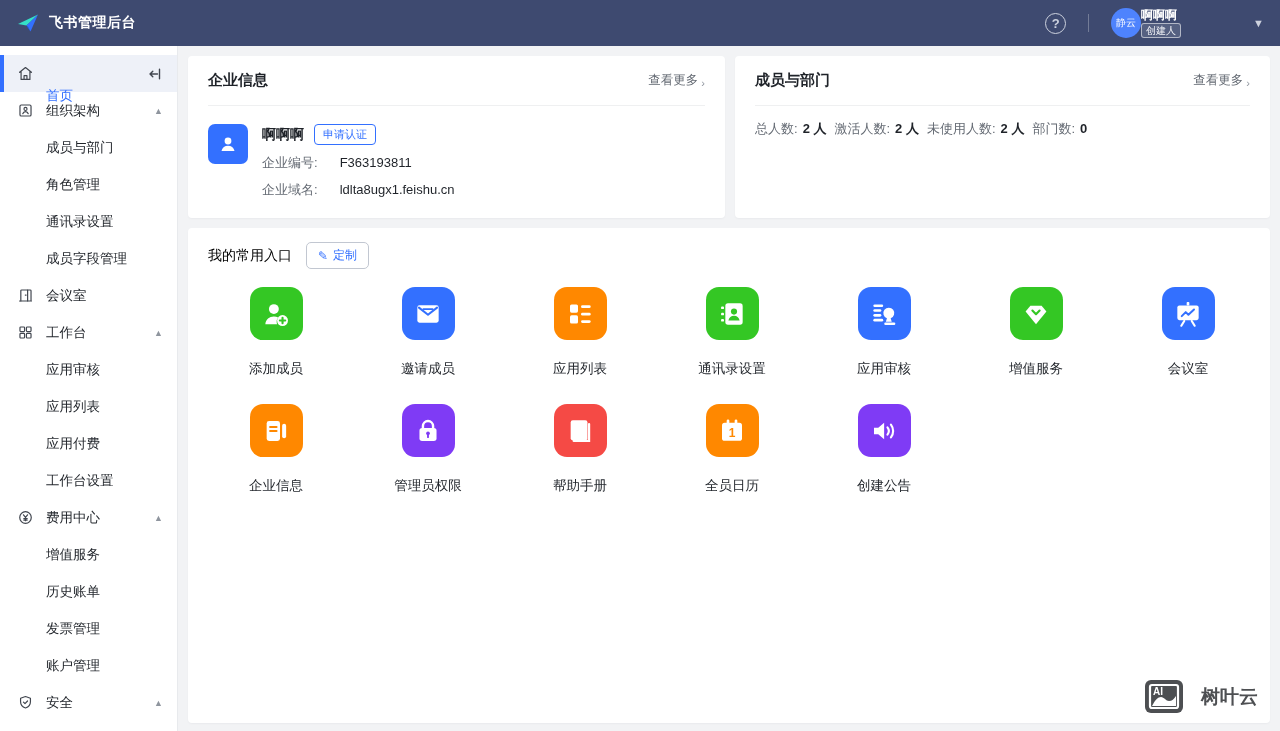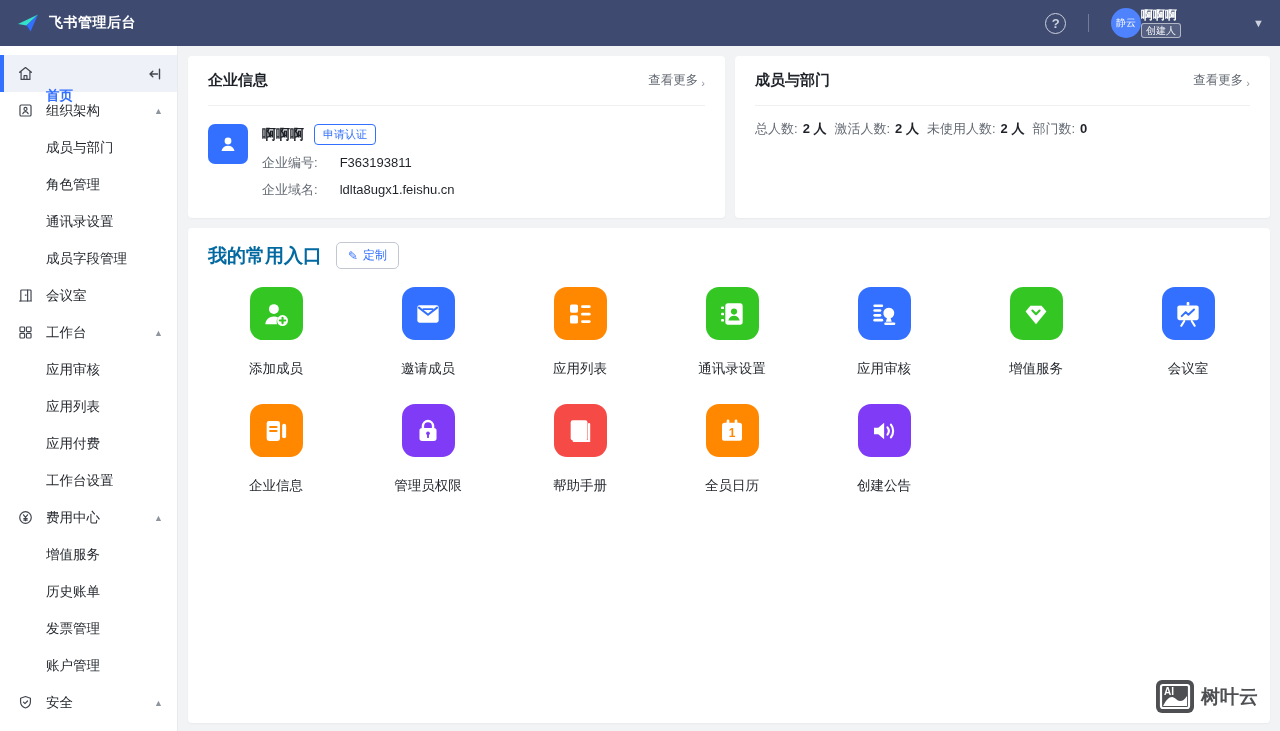--- a/index.html
+++ b/index.html
@@ -32,21 +32,21 @@
     background:#ffffff; border-right:1px solid #e8eaed; padding-top:9px; overflow:hidden; }
   .side-item { height:37px; display:flex; align-items:center; padding:0 14px 0 16px;
     cursor:pointer; position:relative; }
   .side-item .si { width:18px; height:18px; margin-right:12px; display:flex;
     align-items:center; justify-content:center; flex:none; }
   .side-item .sl { font-size:13.5px; color:#1f2329; }
   .side-item.sub { padding-left:46px; }
   .side-item.active { background:#eef1f8; }
   .side-item.active::before { content:""; position:absolute; left:0; top:0; bottom:0;
     width:4px; background:#3370ff; }
-  .side-item.active .sl { color:#3370ff; font-weight:bold;margin-top:44px; }
+  .side-item.active .sl { color:#3370ff; font-weight:normal;margin-top:44px; }
   .side-caret { margin-left:auto; color:#8f959e; font-size:9px; }
   .collapse-ic { margin-left:auto; width:16px; height:16px; }
   .sicon { stroke:#41464f; fill:none; stroke-width:1.4; stroke-linecap:round; stroke-linejoin:round; }
 
   
   .main { position:absolute; top:46px; left:178px; width:1102px; height:685px;
     background:#f2f3f5; padding:10px 10px 8px 10px; }
   .cards-row { display:flex; gap:10px; }
   .card { background:#fff; border-radius:4px; box-shadow:0 1px 2px rgba(31,35,41,.04); }
   .info-card { width:537px; height:162px; padding:0 20px; }
@@ -69,41 +69,41 @@
   .kv { font-size:13px; color:#646a73; }
   .kv b { color:#1f2329; font-weight:normal; margin-left:22px; }
 
   .stats-body { padding-top:14px; display:flex; gap:8px; }
   .stat { font-size:13px; color:#646a73; }
   .stat b { color:#1f2329; font-weight:bold; margin-left:5px; }
 
   .shortcut-card { margin-top:10px; width:1082px; height:495px; padding:14px 12px;
     position:relative; }
   .sc-head { display:flex; align-items:center; gap:14px; padding-left:8px; }
-  .sc-title { font-size:19px; font-weight:bold; color:#0369a1; }
+  .sc-title { font-size:14px; font-weight:normal; color:#000000; }
   .custom-btn { display:flex; align-items:center; gap:5px; border:1px solid #c2c7d1;
     border-radius:5px; color:#3370ff; font-size:12px; padding:4px 11px; cursor:pointer;
     background:#fff; }
   .custom-btn .pencil { font-size:12px; }
 
   .grid { margin-top:18px; display:grid; grid-template-columns:repeat(7,152px);
     row-gap:26px; }
   .entry { display:flex; flex-direction:column; align-items:center; cursor:pointer; }
   .tile { width:53px; height:53px; border-radius:13px; background:var(--tile-color);
     display:flex; align-items:center; justify-content:center; }
   .tile svg { width:32px; height:32px; }
   .tile .w { fill:#ffffff; }
   .tile .ws { stroke:#ffffff; fill:none; stroke-linecap:round; }
   .tile .c { fill:var(--tile-color); }
   .tile .cs { stroke:var(--tile-color); fill:none; stroke-linecap:round; stroke-linejoin:round; }
   .entry-label { margin-top:20px; font-size:13.5px; color:#1f2329; }
 
   
   .watermark { position:absolute; right:12px; bottom:10px; display:flex; align-items:center;
-    gap:7px; }
+    gap:18px; }
   .wm-box { width:38px; height:33px; background:#4d4f52; border-radius:6px; position:relative;
     display:flex; align-items:center; justify-content:center; }
   .wm-text { font-size:19px; font-weight:bold; color:#4d4f52;text-align:right; }
 </style>
 </head>
 <body>
 
 <div class="topbar">
   <div class="brand">
     <svg class="brand-logo" viewBox="0 0 24 24">

